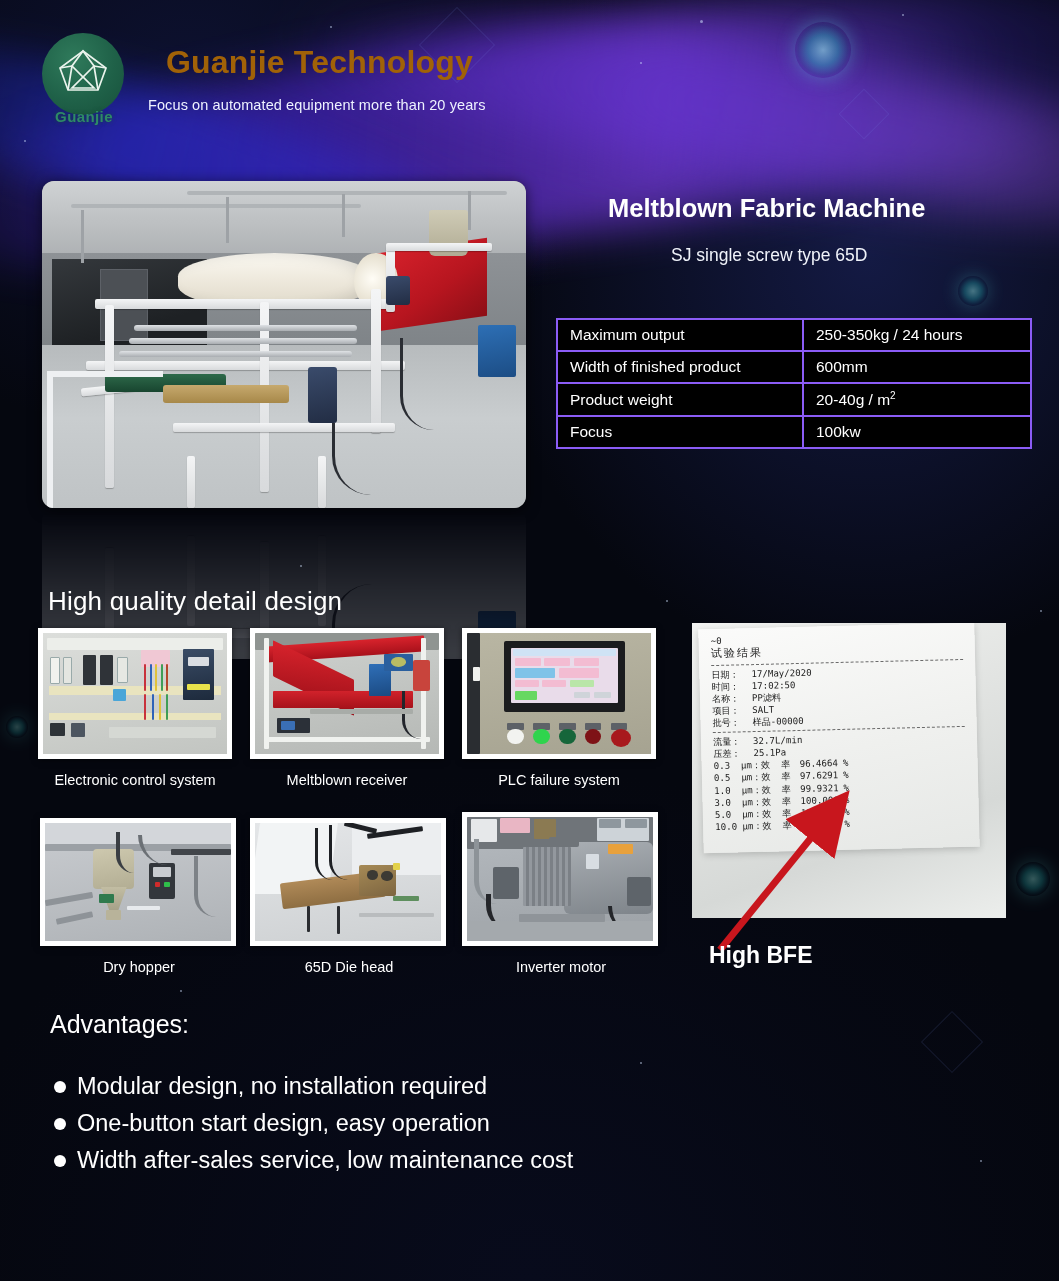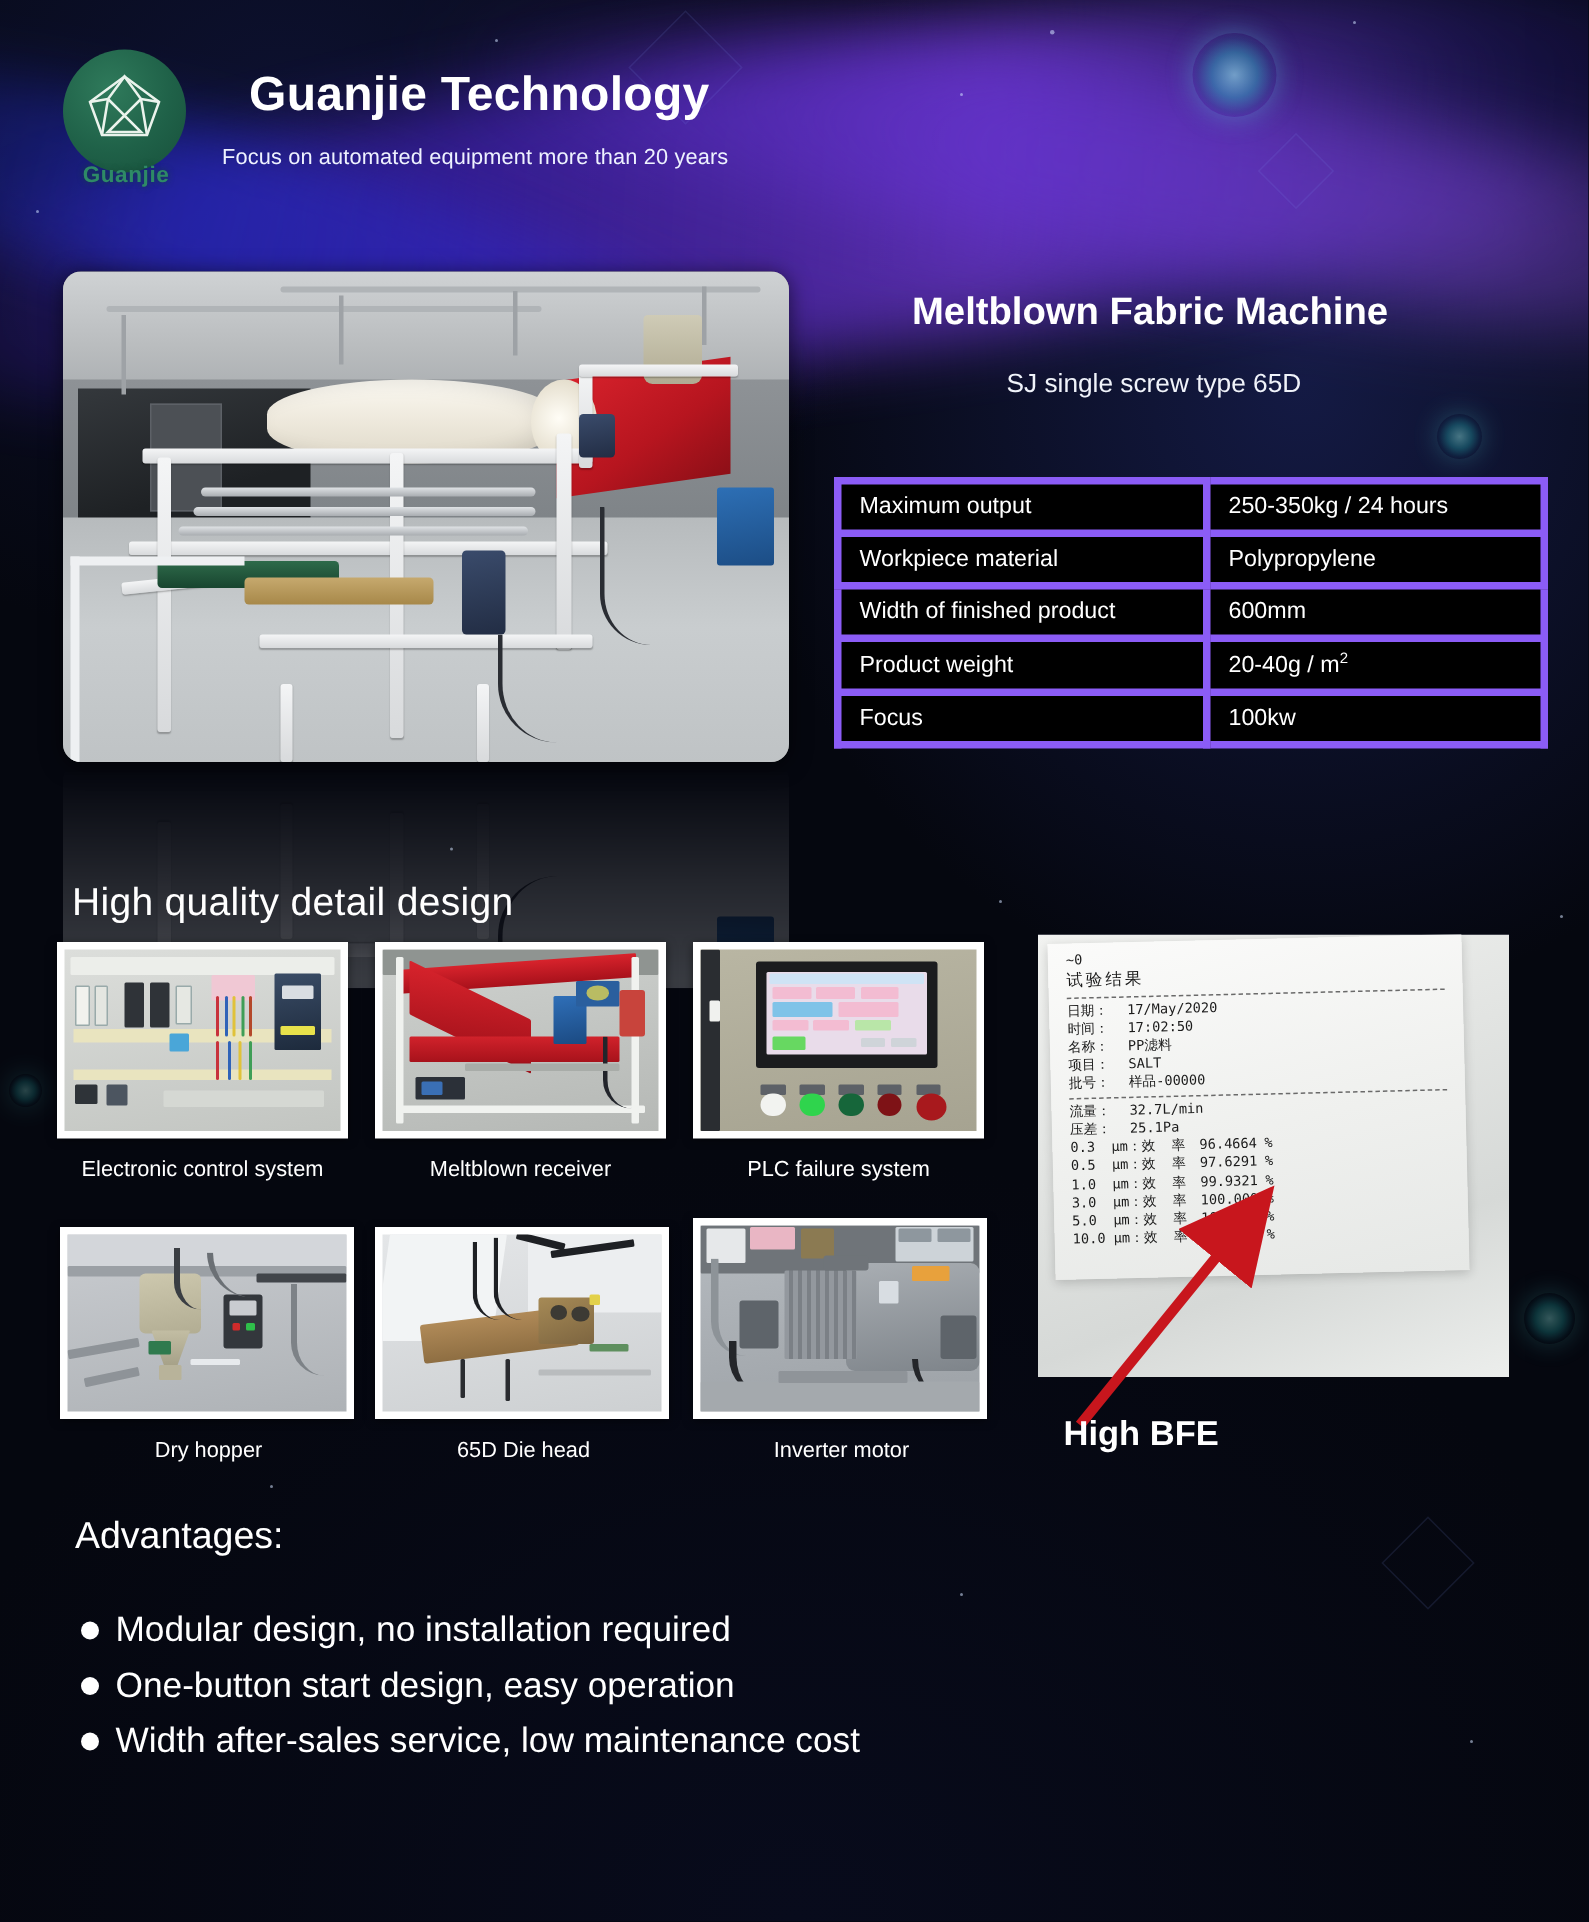--- a/index.html
+++ b/index.html
@@ -67,21 +67,21 @@
     display: flex; align-items: center; justify-content: center;
   }
   #logo-badge svg { display: block; }
   #logo-word {
     position: absolute; left: 44px; top: 108px; width: 80px;
     text-align: center; color: #2e8a66; font-size: 15px; font-weight: bold;
     letter-spacing: .4px; text-shadow: 0 0 4px rgba(20,70,50,.8);
   }
   #company-name {
     position: absolute; left: 166px; top: 44px;
-    color: #ffffff; font-size: 32px; font-weight: bold; letter-spacing: .2px;
+    color: #a16207; font-size: 32px; font-weight: bold; letter-spacing: .2px;
   }
   #tagline {
     position: absolute; left: 148px; top: 97px;
     color: #eef2ff; font-size: 14.5px; letter-spacing: .1px;
   }
 
   
   #hero-photo {
     position: absolute; left: 42px; top: 181px; width: 484px; height: 327px;
     border-radius: 12px; overflow: hidden; z-index: 5;
@@ -160,21 +160,21 @@
     color: #f0f3fa; font-size: 17.5px;
   }
 
   
   #spec-table {
     position: absolute; left: 556px; top: 318px; width: 476px; z-index: 6;
     border-collapse: collapse;
     background: #000000;
   }
   #spec-table td {
-    border: 5px solid #8b5cf6;
+    border: 2px solid #8b5cf6;
     color: #ffffff; font-size: 15.5px;
     padding: 6px 10px 7px 12px;
     height: 31px; line-height: 1.1;
   }
   #spec-table td.k { width: 246px; }
   #spec-table sup { font-size: 10px; vertical-align: super; }
 
   
   #detail-heading {
     position: absolute; left: 48px; top: 586px; z-index: 6;
@@ -352,24 +352,20 @@
 </div>
 
 <div id="product-title">Meltblown Fabric Machine</div>
 <div id="product-subtitle">SJ single screw  type 65D</div>
 
 <table id="spec-table">
   <tbody>
     <tr>
       <td class="k">Maximum output</td>
       <td>250-350kg / 24 hours</td>
-    </tr>
-    <tr>
-      <td class="k">Workpiece material</td>
-      <td>Polypropylene</td>
     </tr>
     <tr>
       <td class="k">Width of finished product</td>
       <td>600mm</td>
     </tr>
     <tr>
       <td class="k">Product weight</td>
       <td><span>20-40g / m</span><sup>2</sup></td>
     </tr>
     <tr>

